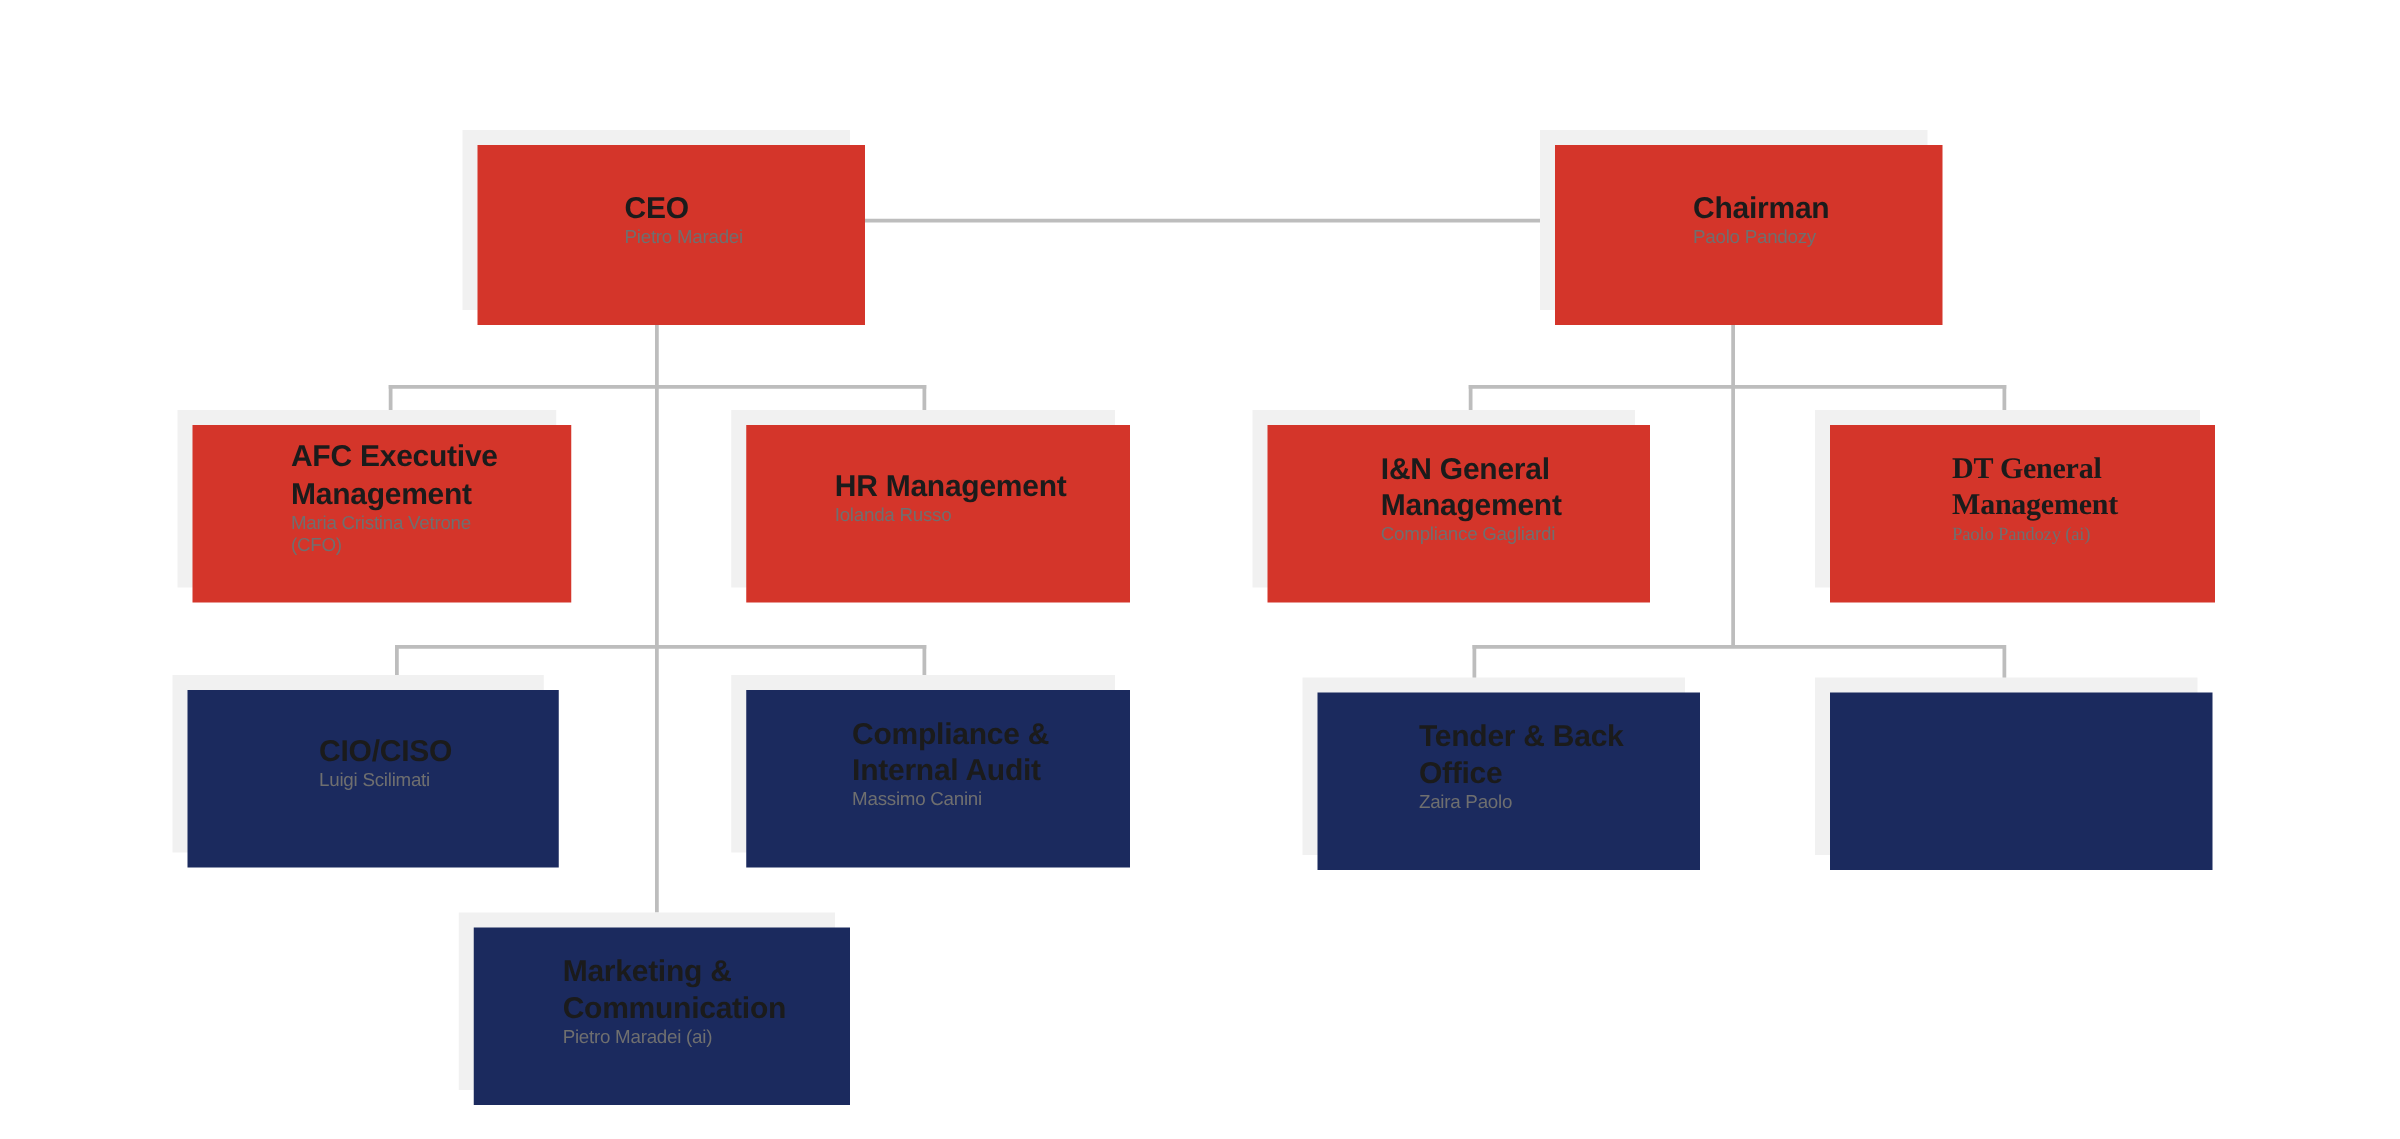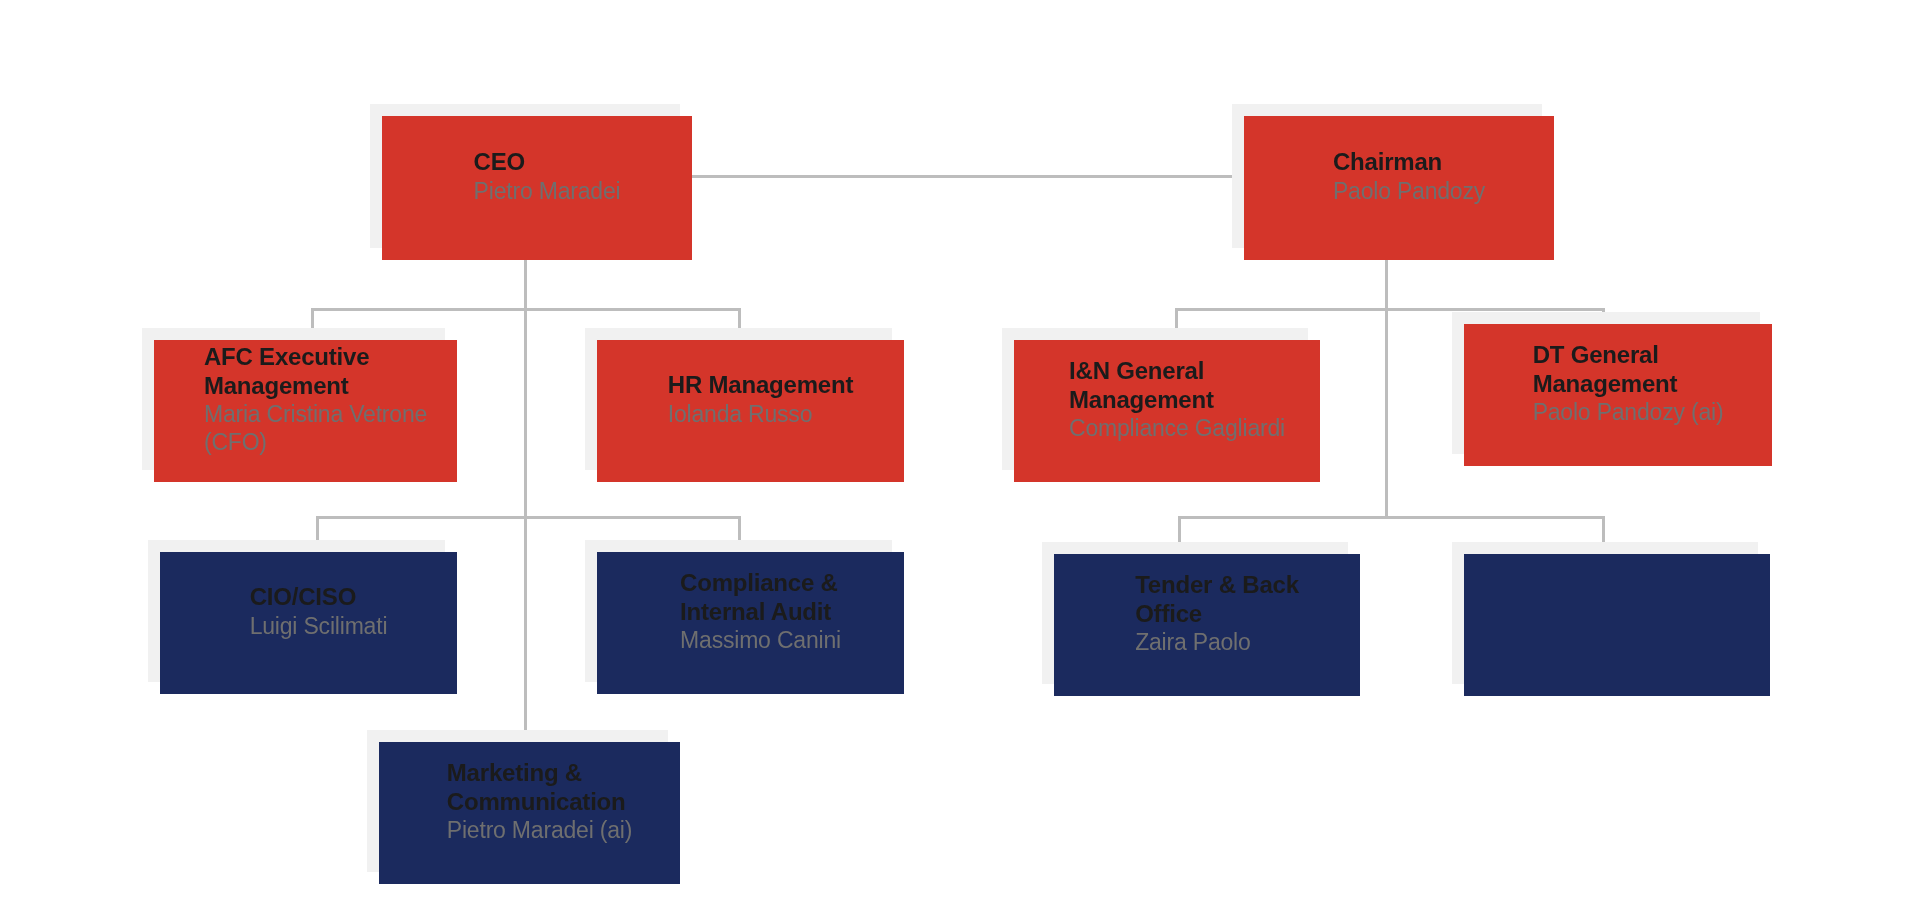--- a/index.html
+++ b/index.html
@@ -46,21 +46,21 @@
   }
   .box .title {
     font-size: 24px;
     font-weight: 700;
     color: var(--title, #1b1b1b);
     line-height: 1.22;
     white-space: pre-line;
     letter-spacing: -0.2px;
   }
   .box .person {
-    font-size: 23px;
+    font-size: 15px;
     font-weight: 400;
     color: var(--name, #6f6f6f);
     line-height: 1.22;
     white-space: pre-line;
     letter-spacing: -0.2px;
   }
 </style>
 </head>
 <body>
 
@@ -120,30 +120,30 @@
 
   <div class="box accent-red" style="left:1002px;top:328px;width:306px;height:142px;">
     <div class="accent"></div>
     <div class="content">
       <div class="title">I&amp;N General
 Management</div>
       <div class="person">Compliance Gagliardi</div>
     </div>
   </div>
 
-  <div class="box accent-red" style="left:1452px;top:312px;width:308px;height:142px;">
+  <div class="box accent-red" style="left:1452px;top:328px;width:308px;height:142px;font-family:Liberation Serif, serif;">
     <div class="accent"></div>
     <div class="content">
       <div class="title">DT General
 Management</div>
       <div class="person">Paolo Pandozy (ai)</div>
     </div>
   </div>
 
-  <div class="box accent-navy" style="left:148px;top:540px;width:297px;height:142px;">
+  <div class="box accent-navy" style="left:138px;top:540px;width:297px;height:142px;">
     <div class="accent"></div>
     <div class="content">
       <div class="title">CIO/CISO</div>
       <div class="person">Luigi Scilimati</div>
     </div>
   </div>
 
   <div class="box accent-navy" style="left:585px;top:540px;width:307px;height:142px;">
     <div class="accent"></div>
     <div class="content">

